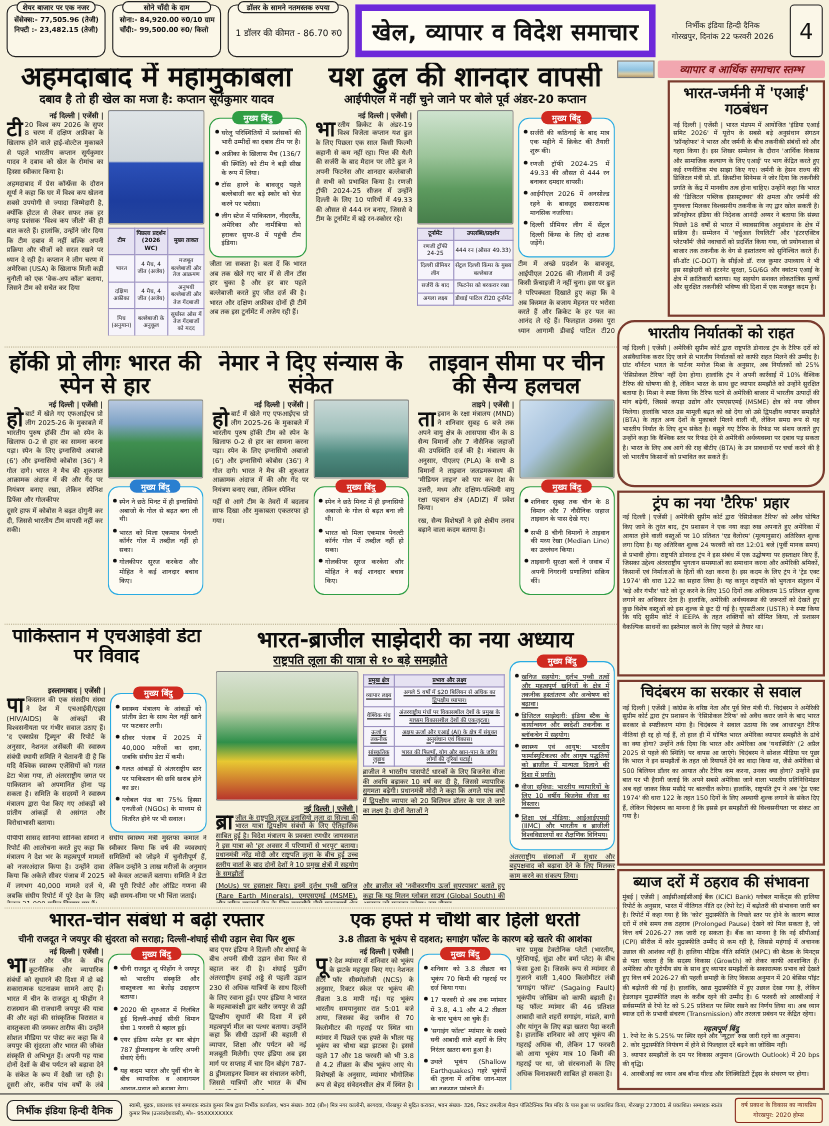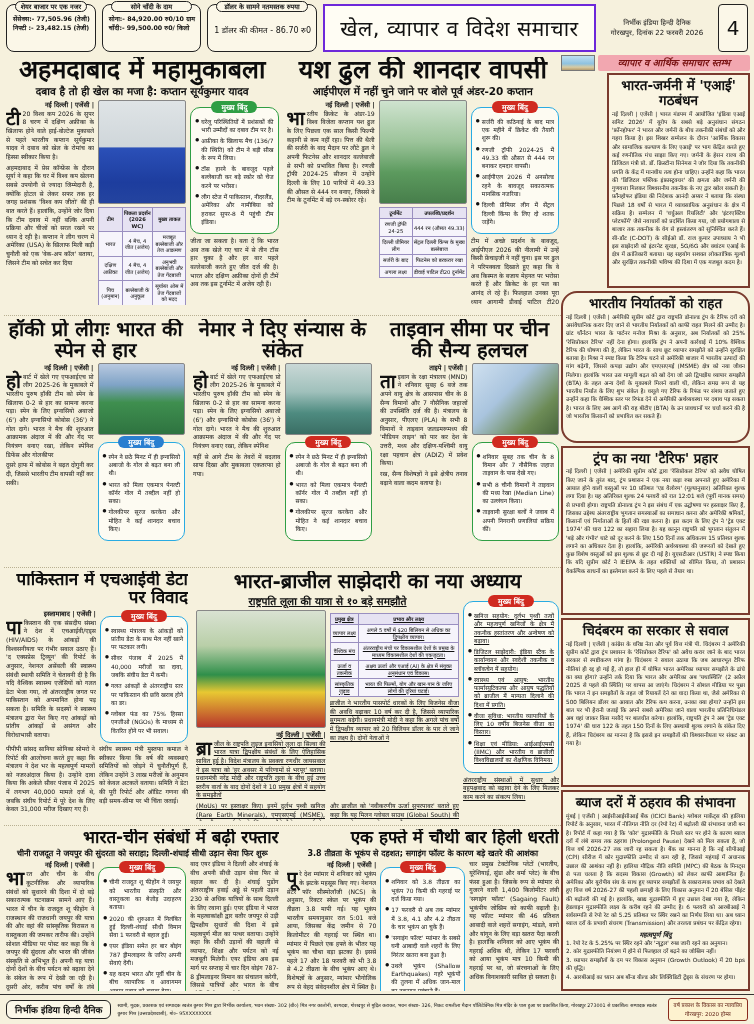--- a/index.html
+++ b/index.html
@@ -6,34 +6,34 @@
   html,body { width:754px; }
   body { font-family:"DejaVu Sans", sans-serif; background:#efe9d2; color:#111; }
   .page { width:754px; height:1024px; background:#f6f1dd; position:relative; overflow:hidden; display:flex; flex-direction:column; }
 
   
   .hdr { display:flex; align-items:stretch; gap:6px; padding:4px 6px 2px 6px; height:54px; }
   .info-box { position:relative; border:1.5px solid #222; border-radius:8px; background:#fbf7e8; padding:9px 5px 2px 6px; min-width:88px; }
   .info-tab { position:absolute; top:-4px; left:8px; right:8px; background:#fbf7e8; border:1.2px solid #222; border-radius:8px; font-size:6.5px; font-weight:bold; text-align:center; padding:0 2px; white-space:nowrap; }
   .info-line { font-size:6.3px; font-weight:bold; line-height:1.5; white-space:nowrap; }
   .dollar-line { font-size:8px; font-weight:normal; margin-top:10px; white-space:nowrap; }
-  .hdr-title { flex:1; border:2px solid #6d28d9; background:#fffdf4; display:flex; align-items:center; justify-content:center; font-size:21px; font-weight:normal; letter-spacing:0.5px; }
+  .hdr-title { flex:1; border:6px solid #6d28d9; background:#fffdf4; display:flex; align-items:center; justify-content:center; font-size:21px; font-weight:bold; letter-spacing:0.5px; }
   .hdr-right { display:flex; flex-direction:column; justify-content:center; font-size:7px; text-align:center; line-height:1.5; min-width:110px; }
   .pageno { border:1.5px solid #222; border-radius:4px; width:30px; display:flex; align-items:center; justify-content:center; font-size:20px; background:#fbf7e8; }
 
   
   .content { flex:1; display:flex; padding:0 4px; gap:0; overflow:hidden; }
   .main { width:560px; display:flex; flex-direction:column; overflow:hidden; }
   .sidebar { width:190px; display:flex; flex-direction:column; overflow:hidden; }
 
   
   .hl { font-weight:bold; text-align:center; line-height:1.05; color:#0d0d0d; }
   .hl-xl { font-size:25px; }
   .hl-lg { font-size:20px; }
-  .hl-md { font-size:17px;text-align:right; }
+  .hl-md { font-size:17px; }
   .sub { font-weight:bold; text-align:center; font-size:10.5px; margin:2px 0; line-height:1.2; }
   .dateline { font-size:6.5px; font-weight:bold; text-align:right; margin-bottom:1px; }
   .body-txt { font-size:6.1px; line-height:1.42; text-align:justify; }
   .dropcap { float:left; font-size:19px; font-weight:bold; line-height:0.9; padding-right:2px; }
   .cols { display:flex; gap:4px; }
   .col { flex:1; min-width:0; overflow:hidden; }
 
   .ph { width:100%; border:1px solid #888; border-radius:2px; }
   .ph-surya { height:104px; background:linear-gradient(180deg,#dfe4e6 0%,#cfd6da 45%,#2b50b8 46%,#1d3d9e 80%,#24449f 100%); }
   .ph-dhull { height:104px; background:linear-gradient(180deg,#cfe3cf 0%,#9cc49a 40%,#5c9a5e 70%,#477e4b 100%); }
@@ -275,21 +275,21 @@
                 </ul>
               </div>
             </div>
           </div>
         </div>
       </div>
 
       <div class="sect row-flex" style="height:258px;">
         <div class="col" style="max-width:182px;">
           <div class="hl hl-md">पाकिस्तान में एचआईवी डेटा पर विवाद</div>
-          <div class="cols" style="margin-top:2px;">
+          <div class="cols" style="margin-top:16px;">
             <div class="col">
               <div class="dateline">इस्लामाबाद | एजेंसी |</div>
               <div class="body-txt"><span class="dropcap">पा</span><span>किस्तान की एक संसदीय संस्था ने देश में एचआईवी/एड्स (HIV/AIDS) के आंकड़ों की विश्वसनीयता पर गंभीर सवाल उठाए हैं। 'द एक्सप्रेस ट्रिब्यून' की रिपोर्ट के अनुसार, नेशनल असेंबली की स्वास्थ्य संबंधी स्थायी समिति ने चेतावनी दी है कि यदि वैश्विक स्वास्थ्य एजेंसियों को गलत डेटा भेजा गया, तो अंतरराष्ट्रीय जगत पर पाकिस्तान को अपमानित होना पड़ सकता है। समिति के सदस्यों ने स्वास्थ्य मंत्रालय द्वारा पेश किए गए आंकड़ों को प्रांतीय आंकड़ों से असंगत और विरोधाभासी बताया।</span></div>
             </div>
             <div class="col" style="max-width:88px;">
               <div class="kp kp-b">
                 <div class="kp-title">मुख्य बिंदु</div>
                 <ul>
                   <li>स्वास्थ्य मंत्रालय के आंकड़ों को प्रांतीय डेटा के साथ मेल नहीं खाने पर फटकार लगी।</li>
                   <li>सीवर पंजाब में 2025 में 40,000 मरीजों का दावा, जबकि संघीय डेटा में कमी।</li>

